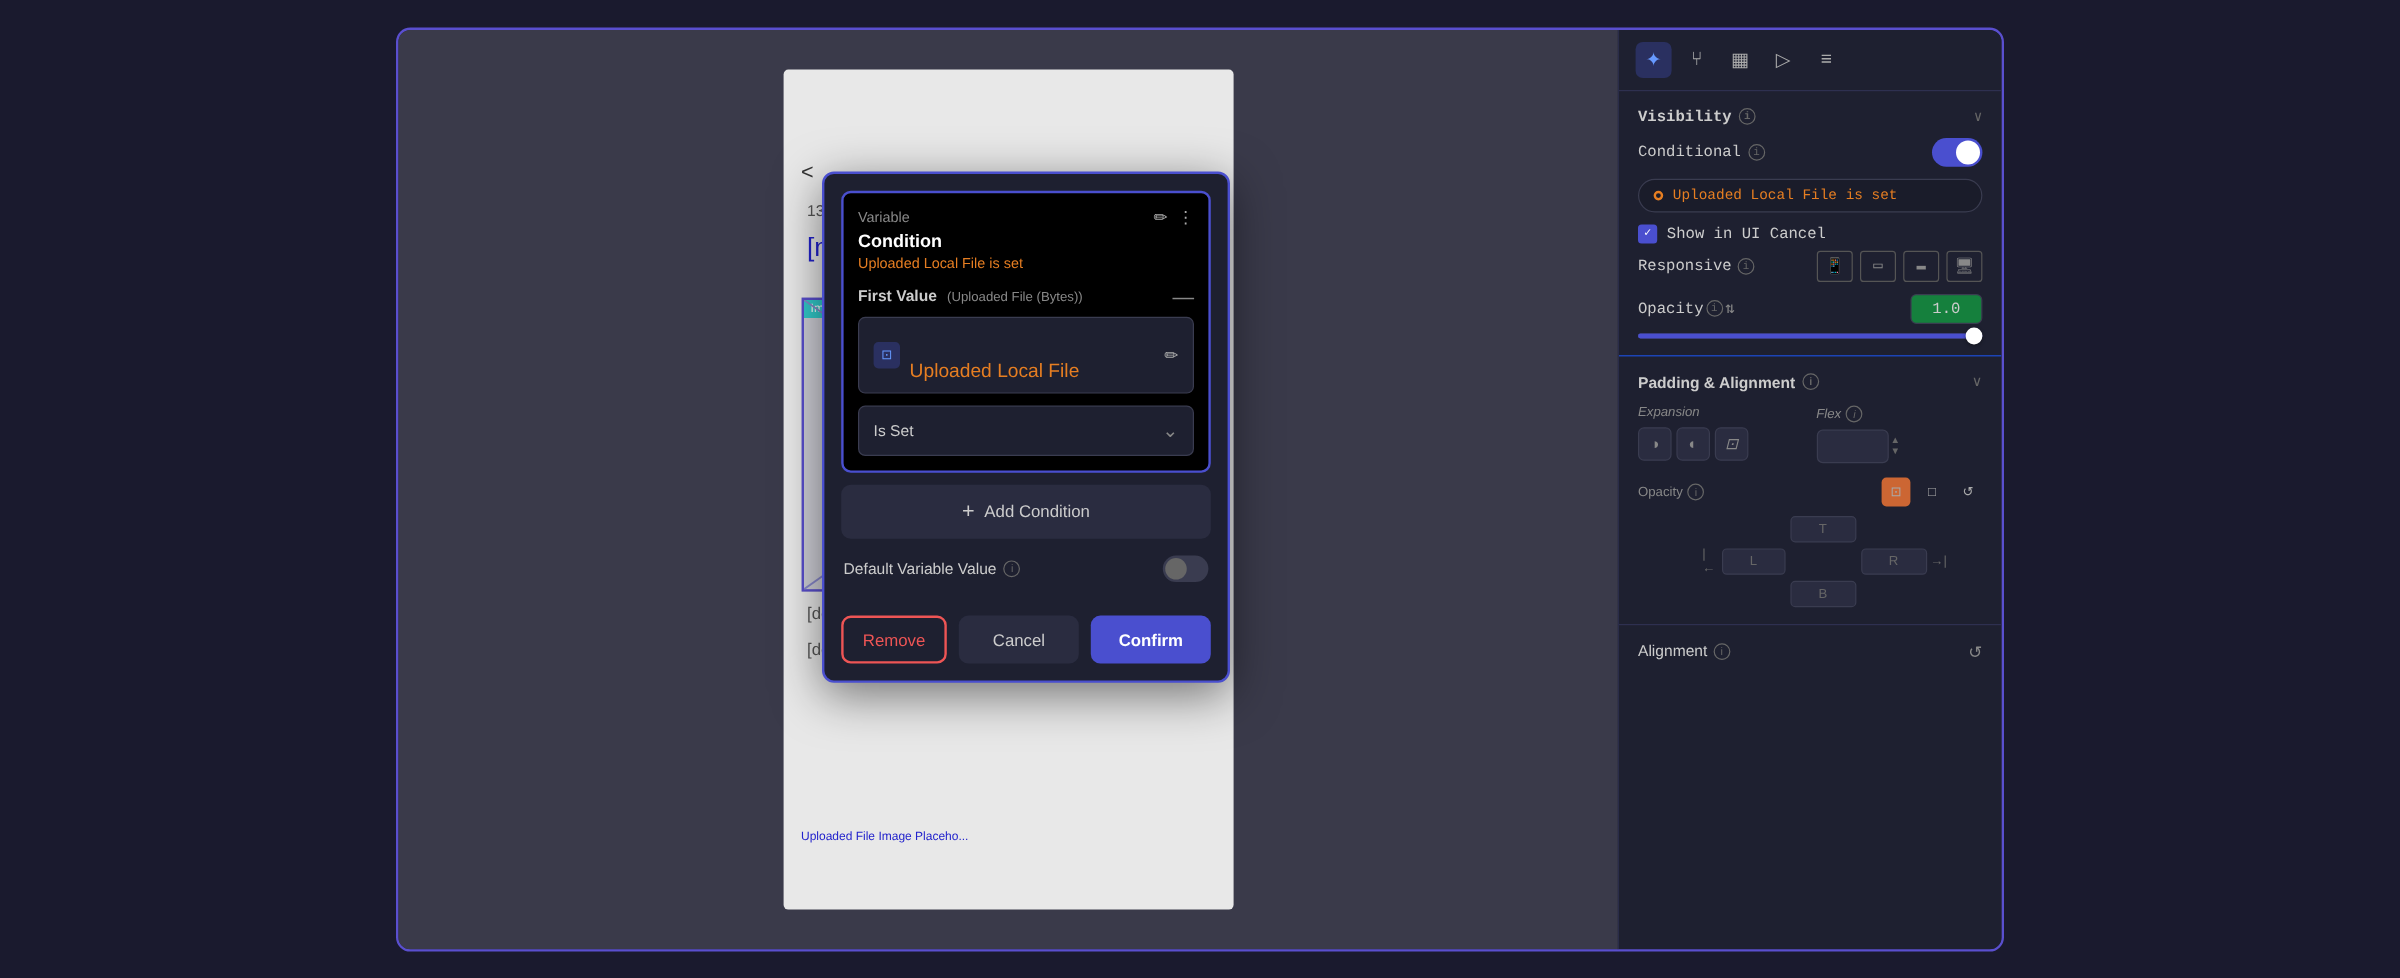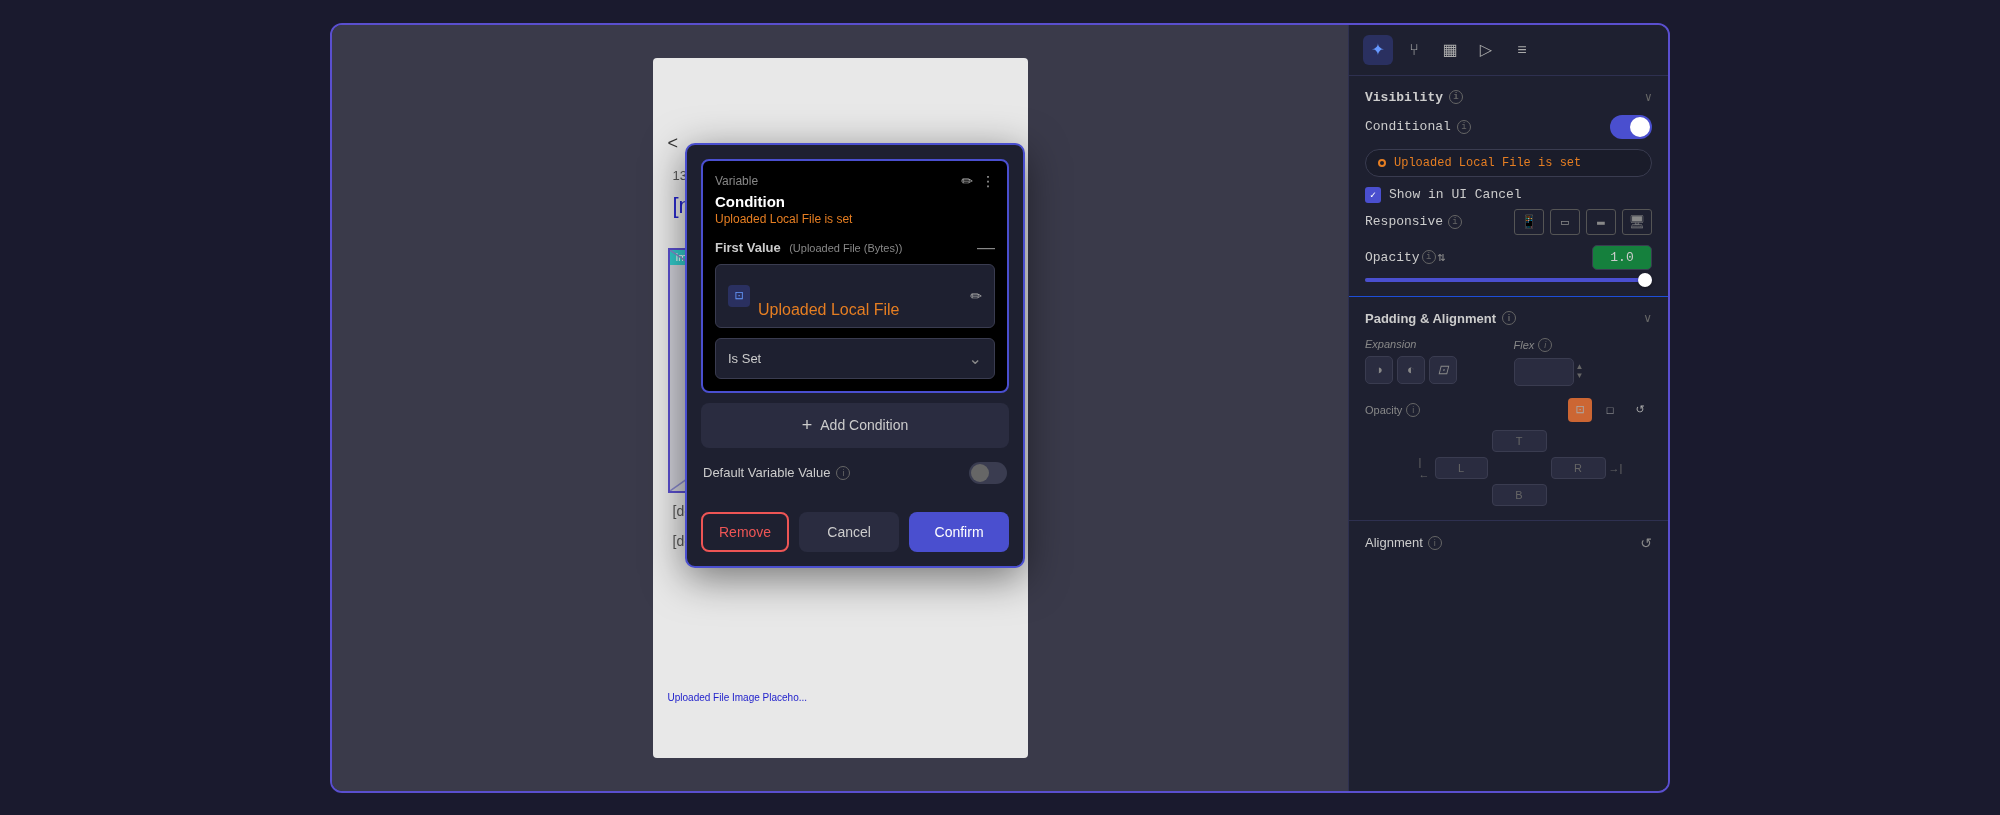--- a/index.html
+++ b/index.html
@@ -414,21 +414,21 @@
 
     .btn-confirm {
       flex: 1;
       padding: 10px;
       background: #4a4fcf;
       border: none;
       color: #fff;
       border-radius: 8px;
       font-size: 14px;
       cursor: pointer;
-      font-weight: 400;
+      font-weight: 700;
     }
 
     
     .right-panel {
       width: 320px;
       background: #1e2030;
       border-left: 1px solid #2e3050;
       display: flex;
       flex-direction: column;
       overflow-y: auto;

